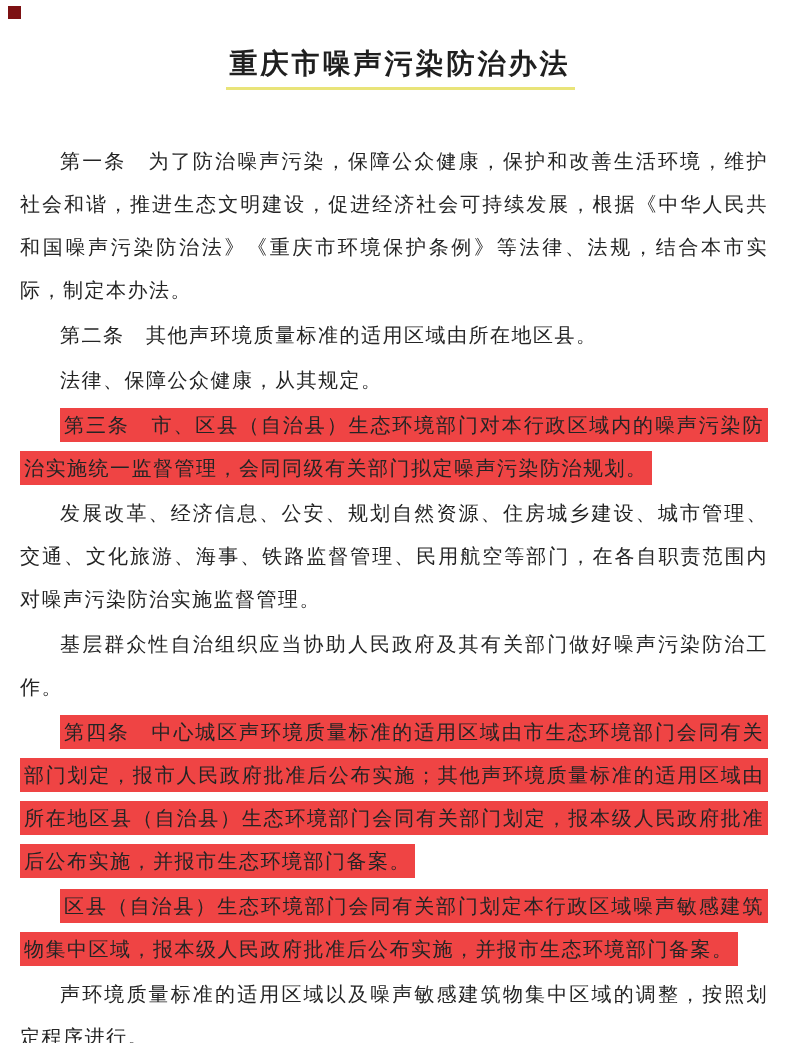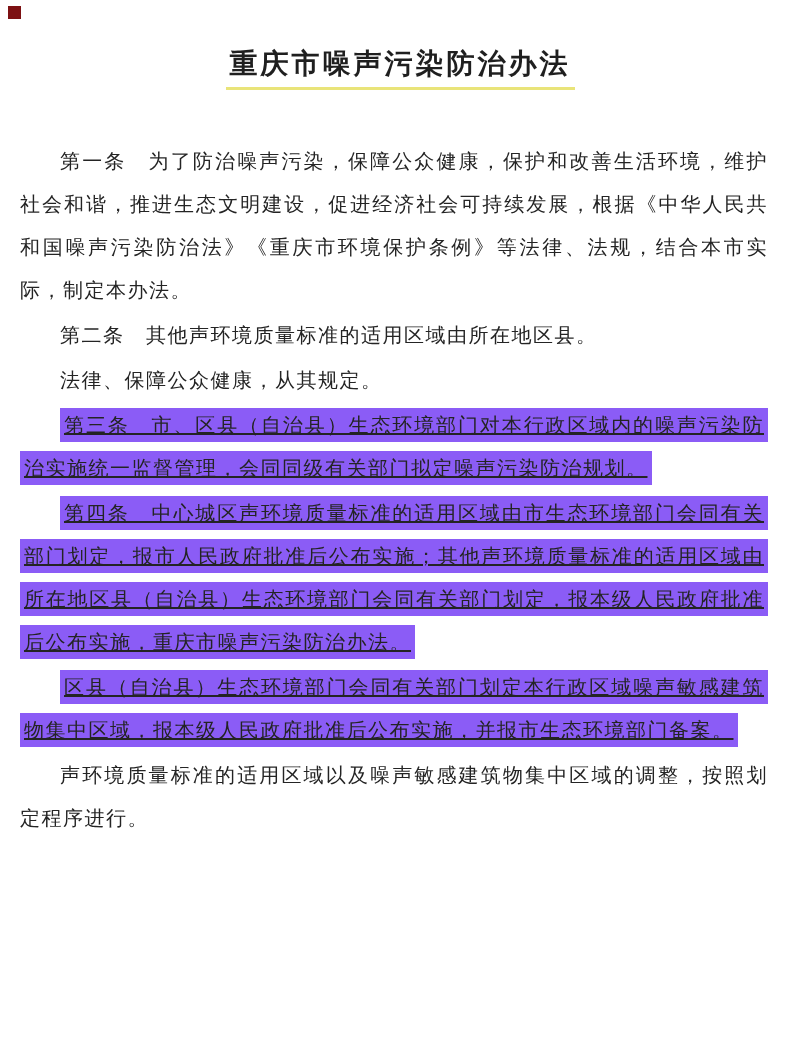--- a/index.html
+++ b/index.html
@@ -39,25 +39,24 @@
     font-size: 20px;
     line-height: 43px;
     letter-spacing: 1.5px;
     text-align: justify;
   }
   .para {
     margin: 2px;
     text-indent: 2em;
   }
   .hl {
-    background: #8b5cf6;
+    background: #ef4444;
     padding: 5px 4px;
     -webkit-box-decoration-break: clone;
     box-decoration-break: clone;
-    text-decoration: underline;
   }
 </style>
 </head>
 <body>
 
 <div class="page">
 
   <div class="red-marker"></div>
 
   <h1 class="title"><span class="title-text">重庆市噪声污染防治办法</span></h1>
@@ -65,22 +64,24 @@
   <div class="doc-body">
 
     <p class="para"><span>第一条　为了防治噪声污染，保障公众健康，保护和改善生活环境，维护社会和谐，推进生态文明建设，促进经济社会可持续发展，根据《中华人民共和国噪声污染防治法》《重庆市环境保护条例》等法律、法规，结合本市实际，制定本办法。</span></p>
 
     <p class="para"><span>第二条　其他声环境质量标准的适用区域由所在地区县。</span></p>
 
     <p class="para"><span>法律、保障公众健康，从其规定。</span></p>
 
     <p class="para"><span class="hl">第三条　市、区县（自治县）生态环境部门对本行政区域内的噪声污染防治实施统一监督管理，会同同级有关部门拟定噪声污染防治规划。</span></p>
 
+    <p class="para"><span>发展改革、经济信息、公安、规划自然资源、住房城乡建设、城市管理、交通、文化旅游、海事、铁路监督管理、民用航空等部门，在各自职责范围内对噪声污染防治实施监督管理。</span></p>
 
+    <p class="para"><span>基层群众性自治组织应当协助人民政府及其有关部门做好噪声污染防治工作。</span></p>
 
-    <p class="para"><span class="hl">第四条　中心城区声环境质量标准的适用区域由市生态环境部门会同有关部门划定，报市人民政府批准后公布实施；其他声环境质量标准的适用区域由所在地区县（自治县）生态环境部门会同有关部门划定，报本级人民政府批准后公布实施，重庆市噪声污染防治办法。</span></p>
+    <p class="para"><span class="hl">第四条　中心城区声环境质量标准的适用区域由市生态环境部门会同有关部门划定，报市人民政府批准后公布实施；其他声环境质量标准的适用区域由所在地区县（自治县）生态环境部门会同有关部门划定，报本级人民政府批准后公布实施，并报市生态环境部门备案。</span></p>
 
     <p class="para"><span class="hl">区县（自治县）生态环境部门会同有关部门划定本行政区域噪声敏感建筑物集中区域，报本级人民政府批准后公布实施，并报市生态环境部门备案。</span></p>
 
     <p class="para"><span>声环境质量标准的适用区域以及噪声敏感建筑物集中区域的调整，按照划定程序进行。</span></p>
 
   </div>
 </div>
 
 </body></html>

